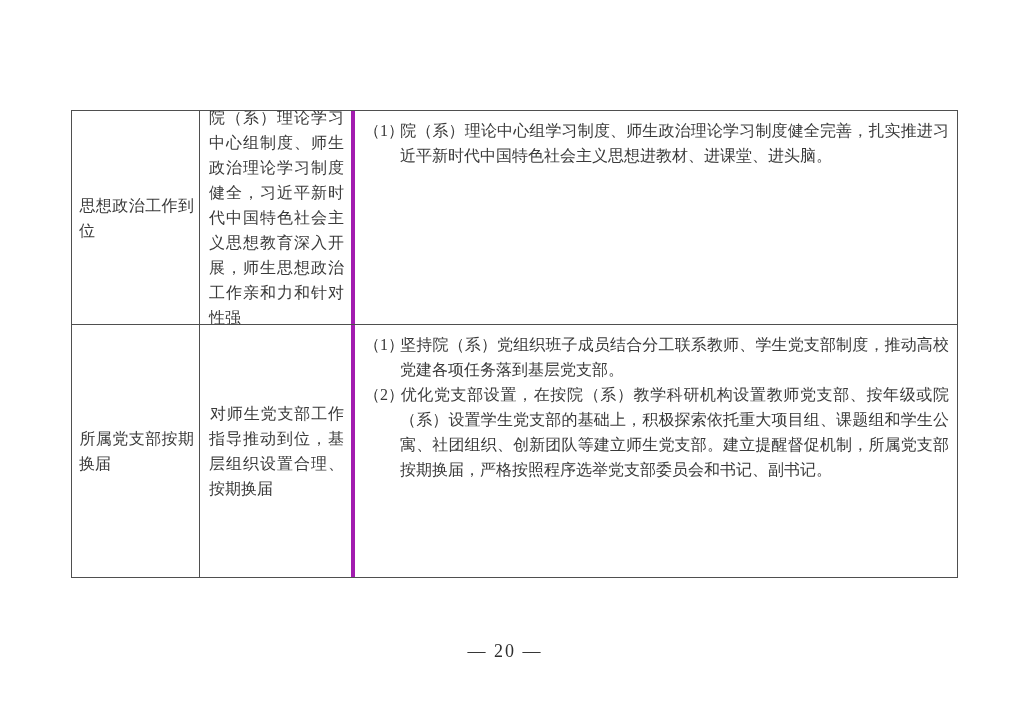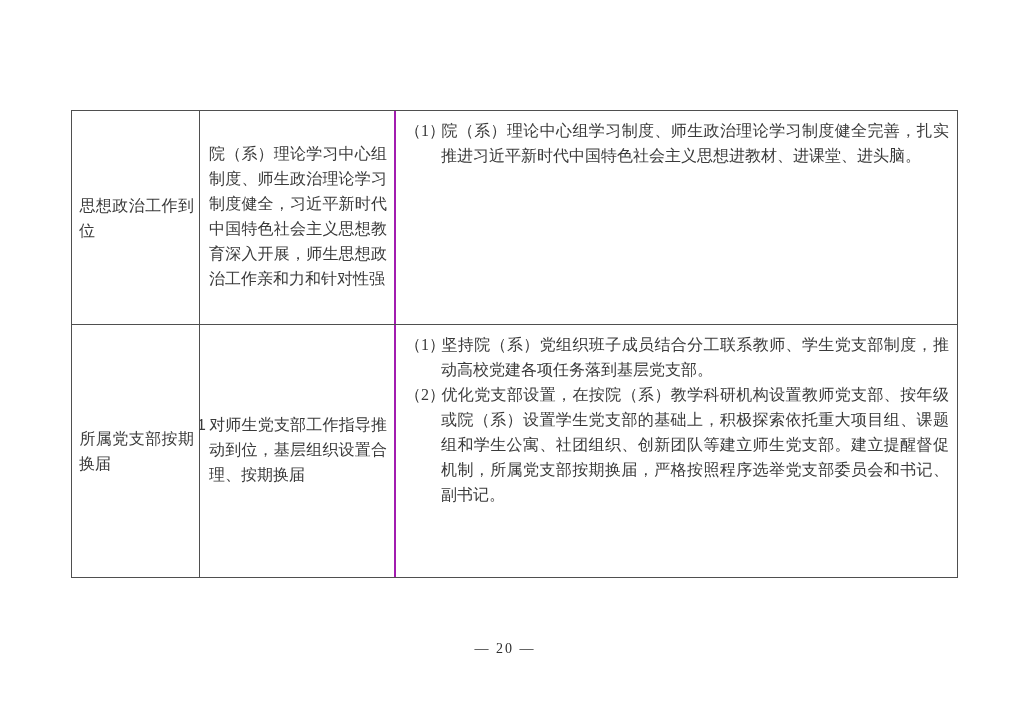--- a/index.html
+++ b/index.html
@@ -17,39 +17,39 @@
     left:71px;top:110px;
     width:885px;height:466px;
     border:1px solid #4f4f4f;
     font-size:16px;
     line-height:25px;
   }
   .trow{display:flex;}
   .trow-1{height:213px;}
   .trow-2{height:252px;border-top:1px solid #4f4f4f;}
   .c1{width:127px;}
-  .c2{width:197px;border-left:1px solid #4f4f4f;border-right:2px solid #a21caf;font-family:Liberation Mono, monospace;}
+  .c2{width:156px;border-left:1px solid #4f4f4f;border-right:4px solid #a21caf;}
   .c3{flex:1;}
   .cell{box-sizing:border-box;overflow:hidden;}
   .v-center{display:flex;flex-direction:column;justify-content:center;}
   .c1 .inner{padding:0 5px 0 7px;text-align:justify;}
   .c2 .inner{padding:0 7px 0 9px;text-align:justify;}
   .c3{padding:7px 8px 0 9px;text-align:justify;font-family:Liberation Serif, serif;}
   
   .hang-num{padding-left:24px;}
   .hang-num .marker{display:inline-block;width:24px;margin-left:-24px;}
   .hang-sub{padding-left:32px;}
   .hang-sub .marker{display:inline-block;width:32px;margin-left:-32px;}
   .item{padding-left:36px;}
   .item .marker{display:inline-block;width:36px;margin-left:-36px;}
   .page-number{
     position:absolute;
     left:0;top:641px;width:1010px;
     text-align:center;
-    font-size:14px;
+    font-size:18px;
     color:#2e2e2e;
     letter-spacing:2px;
   }
 </style>
 </head>
 <body>
 
 <div class="page">
 
   <div class="doc-table">

